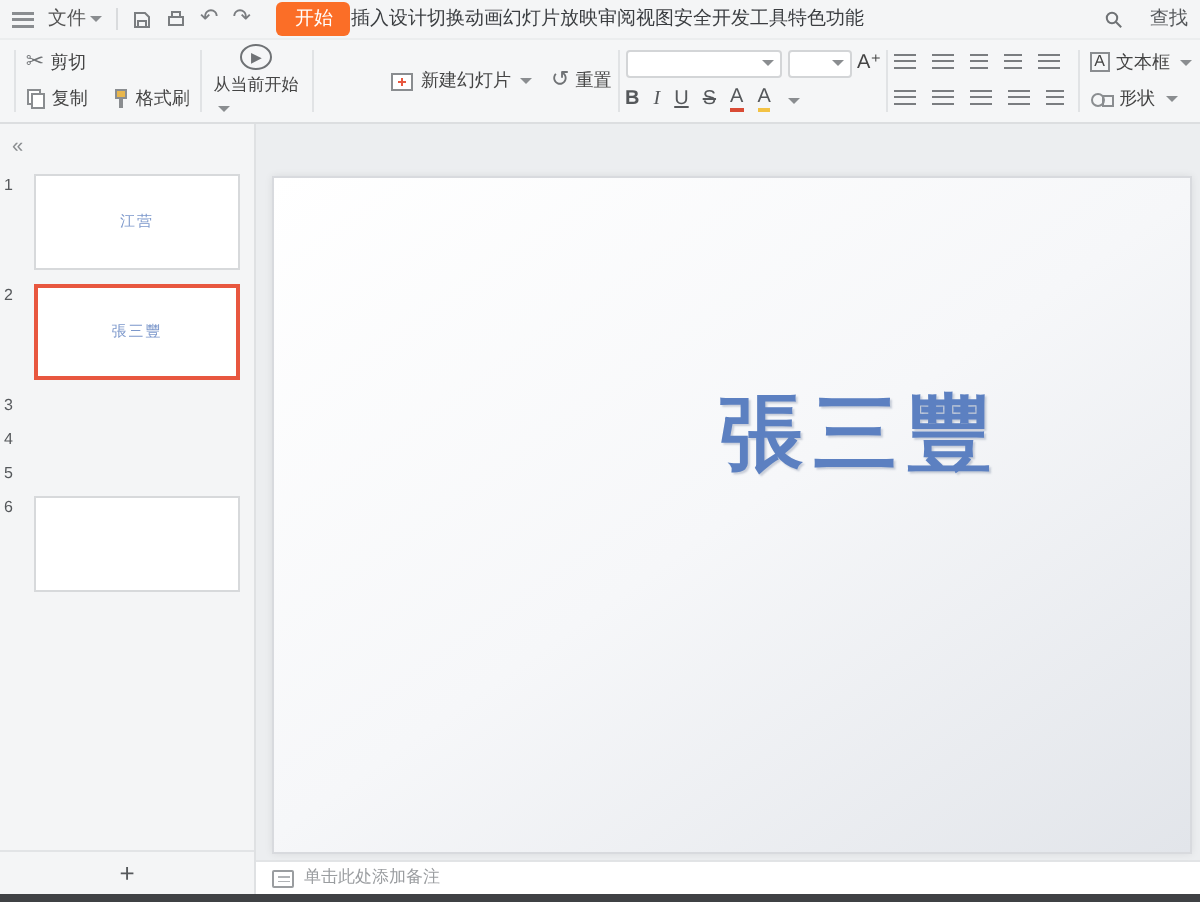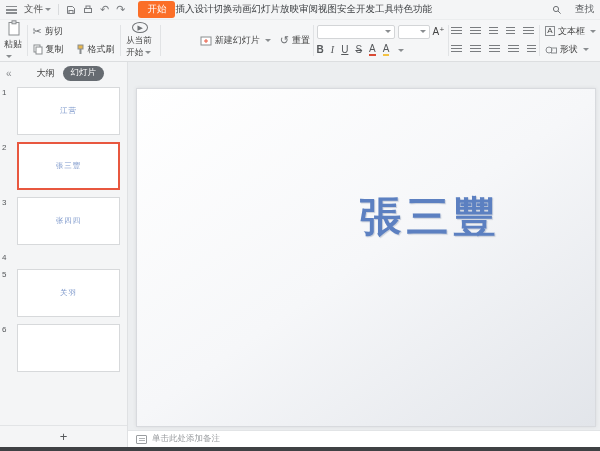--- a/index.html
+++ b/index.html
@@ -137,29 +137,20 @@
           <circle cx="4" cy="4" r="2.6" fill="none" stroke="#6f7275"></circle>
           <line x1="6" y1="6" x2="8.6" y2="8.6" stroke="#6f7275"></line>
         </svg>
     </span>
     <span>查找</span>
   </span>
 </div>
 
 <div class="ribbon">
 
-  <div class="bigbtn">
-    <span class="ic">
-      <svg width="14" height="16">
-          <rect x="2" y="2.5" width="10" height="12.5" fill="#fff" stroke="#8a8d90"></rect>
-          <rect x="5" y="0.8" width="4" height="3" fill="#dfe1e3" stroke="#8a8d90"></rect>
-        </svg>
-    </span>
-    <span><span>粘贴</span><span class="caret"></span></span>
-  </div>
 
   <div class="rdiv"></div>
 
   <div class="col2">
     <div class="sbtn">
       <span class="glyph">✂</span>
       <span>剪切</span>
     </div>
     <div class="row2">
       <div class="sbtn">
@@ -275,52 +266,42 @@
         <span class="caret"></span>
     </div>
   </div>
 </div>
 
 <div class="content">
 
   <div class="sidebar">
     <div class="sb-head">
       <span class="collapse">«</span>
-      <div class="sb-tabs">
-        <span>大纲</span>
-        <span class="pill">幻灯片</span>
-      </div>
     </div>
     <div class="thumb-list">
       <div class="thumb-row">
         <span class="thumb-num">1</span>
         <div class="thumb">
             <span class="thumb-title">江营</span>
           </div>
       </div>
       <div class="thumb-row selected">
         <span class="thumb-num">2</span>
         <div class="thumb">
             <span class="thumb-title">張三豐</span>
           </div>
       </div>
       <div class="thumb-row">
         <span class="thumb-num">3</span>
-        <div class="thumb">
-            <span class="thumb-title">张四四</span>
-          </div>
       </div>
       <div class="thumb-row">
         <span class="thumb-num">4</span>
       </div>
       <div class="thumb-row">
         <span class="thumb-num">5</span>
-        <div class="thumb">
-            <span class="thumb-title">关羽</span>
-          </div>
       </div>
       <div class="thumb-row">
         <span class="thumb-num">6</span>
         <div class="thumb">
             <span class="thumb-title"></span>
           </div>
       </div>
     </div>
     <div class="sb-foot">
       <span class="addbtn">+</span>

